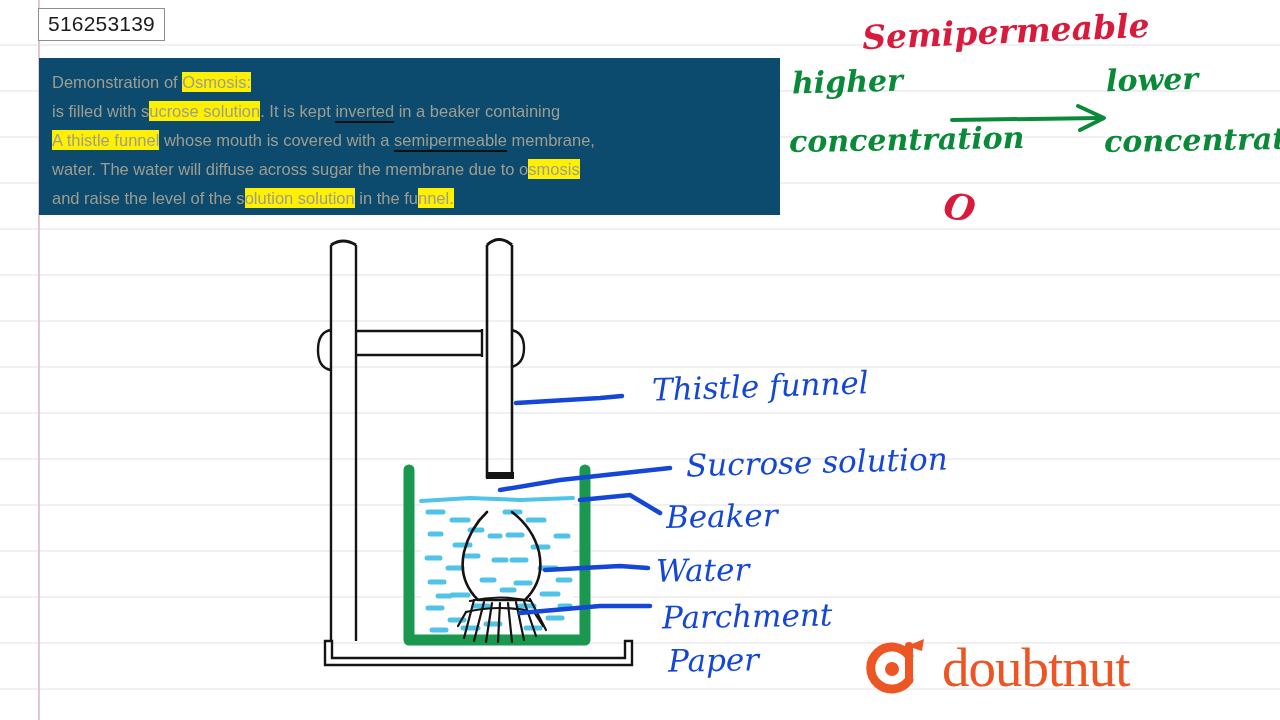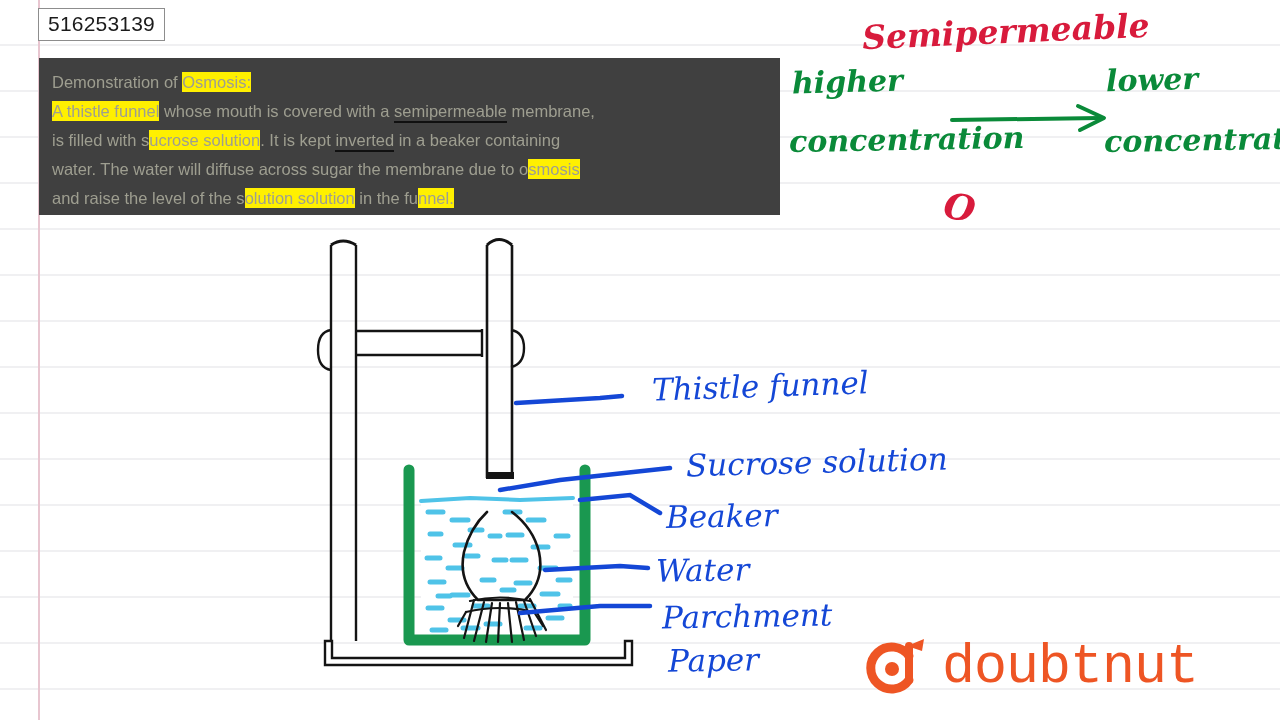--- a/index.html
+++ b/index.html
@@ -47,21 +47,21 @@
     font-size: 21px;
     color: #1b1b1b;
     letter-spacing: .2px;
     line-height: 1.1;
   }
   
   #qpanel {
     position: absolute;
     left: 39px; top: 58px;
     width: 741px; height: 157px;
-    background: #404040;
+    background: #0c4a6e;
   }
   #qtext {
     position: absolute;
     left: 13px; top: 10px;
     width: 730px;
     font-size: 16.5px;
     line-height: 29px;
     color: #9e9e90;
     white-space: nowrap;
   }
@@ -141,43 +141,43 @@
   }
   
   #logo {
     position: absolute;
     left: 866px; top: 636px;
     display: flex;
     align-items: center;
     gap: 14px;
   }
   #logo-word {
-    font-family: Liberation Mono, monospace;
+    font-family: Liberation Serif, serif;
     font-size: 55px;
     font-weight: normal;
     color: #ee5524;
     letter-spacing: -1px;
     line-height: 1;
   }
 </style>
 </head>
 <body>
 
 <div id="page">
 
   <div id="ruled-lines"></div>
   <div id="margin-line"></div>
 
   <div id="id-box">516253139</div>
 
   <div id="qpanel">
     <div id="qtext">
       <span class="ln">Demonstration of <mark class="hl">Osmosis:</mark></span>
+      <span class="ln">is filled with s<mark class="hl">ucrose solution</mark>. It is kept <span class="ul">inverted</span> in a beaker containing</span>
       <span class="ln"><mark class="hl">A thistle funnel</mark> whose mouth is covered with a <span class="ul">semipermeable</span> membrane,</span>
-      <span class="ln">is filled with s<mark class="hl">ucrose solution</mark>. It is kept <span class="ul">inverted</span> in a beaker containing</span>
       <span class="ln">water. The water will diffuse across sugar the membrane due to o<mark class="hl">smosis</mark></span>
       <span class="ln">and raise the level of the s<mark class="hl">olution solution</mark> in the fu<mark class="hl">nnel.</mark></span>
     </div>
   </div>
 
   <div class="hand" id="hw-semiperm">Semipermeable</div>
   <div class="hand" id="hw-higher">higher</div>
   <div class="hand" id="hw-highconc">concentration</div>
   <div class="hand" id="hw-lower">lower</div>
   <div class="hand" id="hw-lowconc">concentration</div>

